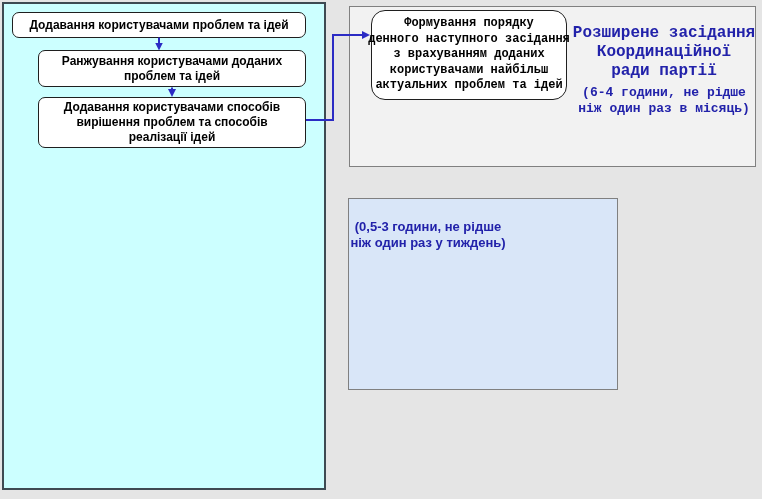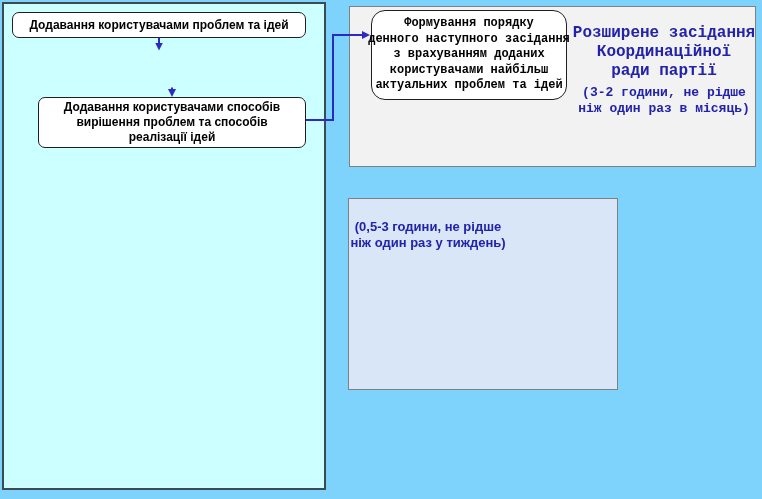--- a/index.html
+++ b/index.html
@@ -5,21 +5,21 @@
   :root{
     --panel-cyan:#CCFFFF;
     --panel-gray:#F2F2F2;
     --panel-blue:#D9E6F8;
     --title-blue:#2222AA;
     --arrow-blue:#2B2BC4;
     --box-border:#1F1F1F;
   }
   html,body{margin:0;padding:0;background:#fff;}
   .canvas{
-    position:relative;width:762px;height:499px;background:#7dd3fc;overflow:hidden;
+    position:relative;width:762px;height:499px;background:#e5e5e5;overflow:hidden;
     font-family:"Liberation Sans",sans-serif;font-weight:bold;
   }
   .panel{position:absolute;box-sizing:border-box;}
   .panel-cyan{
     left:2px;top:2px;width:324px;height:488px;
     background:var(--panel-cyan);border:2px solid #3E4A52;
   }
   .step-box{
     position:absolute;box-sizing:border-box;background:#fff;
     border:1.5px solid var(--box-border);border-radius:7px;
@@ -64,41 +64,45 @@
 </style>
 </head>
 <body>
 
 <div class="canvas">
 
   <section class="panel panel-cyan">
     <div class="step-box step-1">
       <span>Додавання користувачами проблем та ідей</span>
     </div>
+    <div class="step-box step-2">
+      <span>Ранжування користувачами доданих
+проблем та ідей</span>
+    </div>
     <div class="step-box step-3">
       <span>Додавання користувачами способів
 вирішення проблем та способів
 реалізації ідей</span>
     </div>
   </section>
 
   <section class="panel panel-gray">
     <div class="agenda-box">
       <span>Формування порядку
 денного наступного засідання
 з врахуванням доданих
 користувачами найбільш
 актуальних проблем та ідей</span>
     </div>
   </section>
   <div class="title-block em-title-block">
     <div class="em-title">Розширене засідання
 Координаційної
 ради партії</div>
-    <div class="em-schedule">(3-2 години, не рідше
+    <div class="em-schedule">(6-4 години, не рідше
 ніж один раз в місяць)</div>
   </div>
 
   <section class="panel panel-blue"></section>
   <div class="title-block cc-title-block">
     <div class="cc-schedule">(0,5-3 години, не рідше
 ніж один раз у тиждень)</div>
   </div>
 
   <svg class="connectors" viewBox="0 0 762 499">

